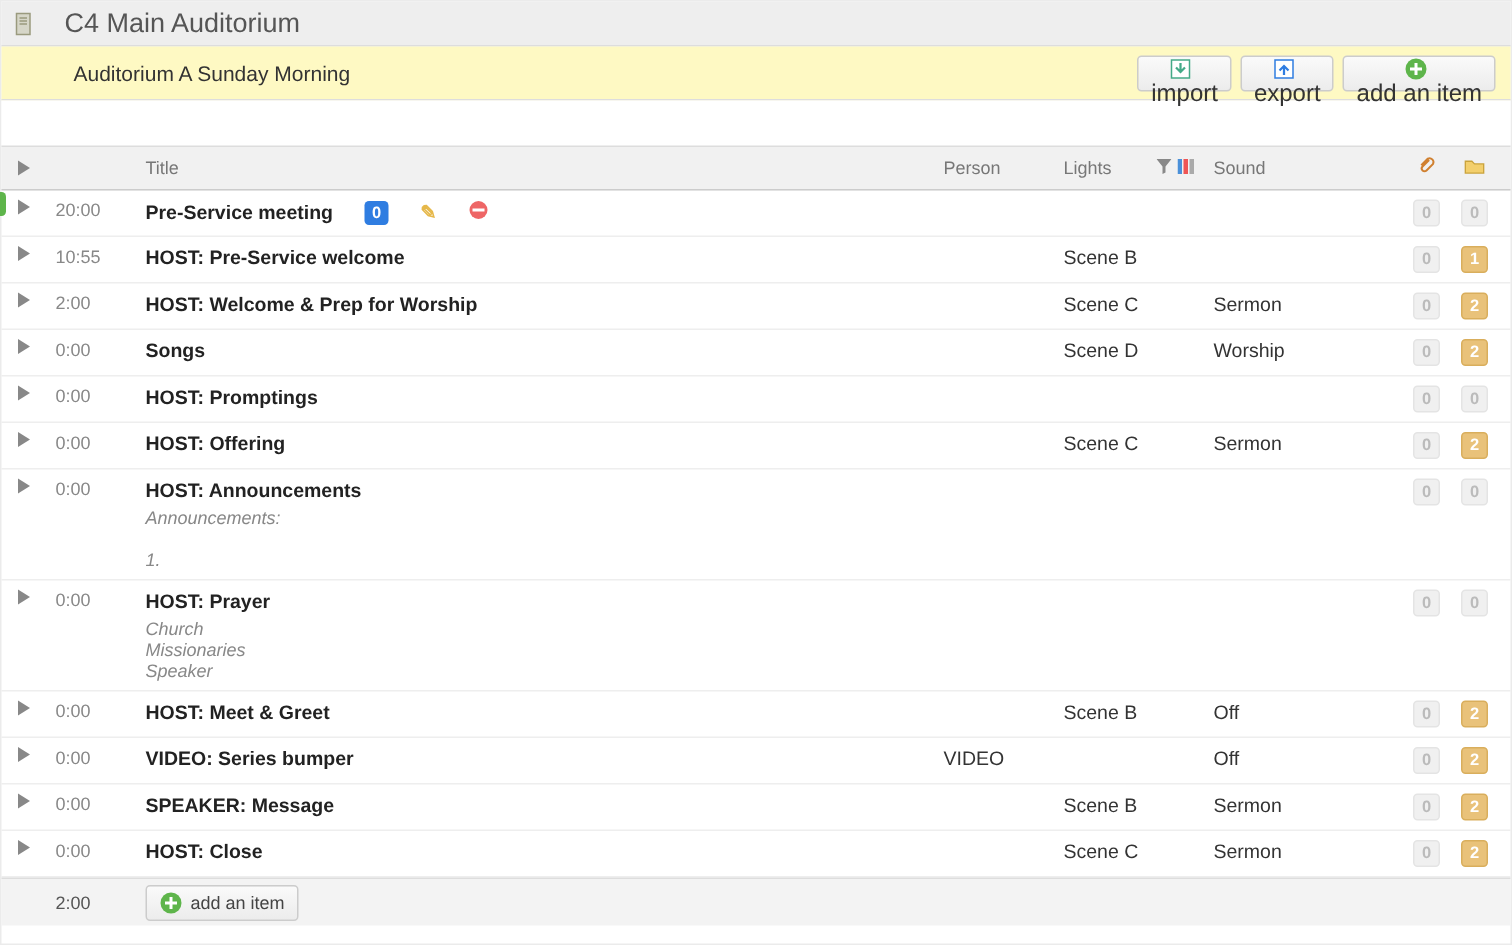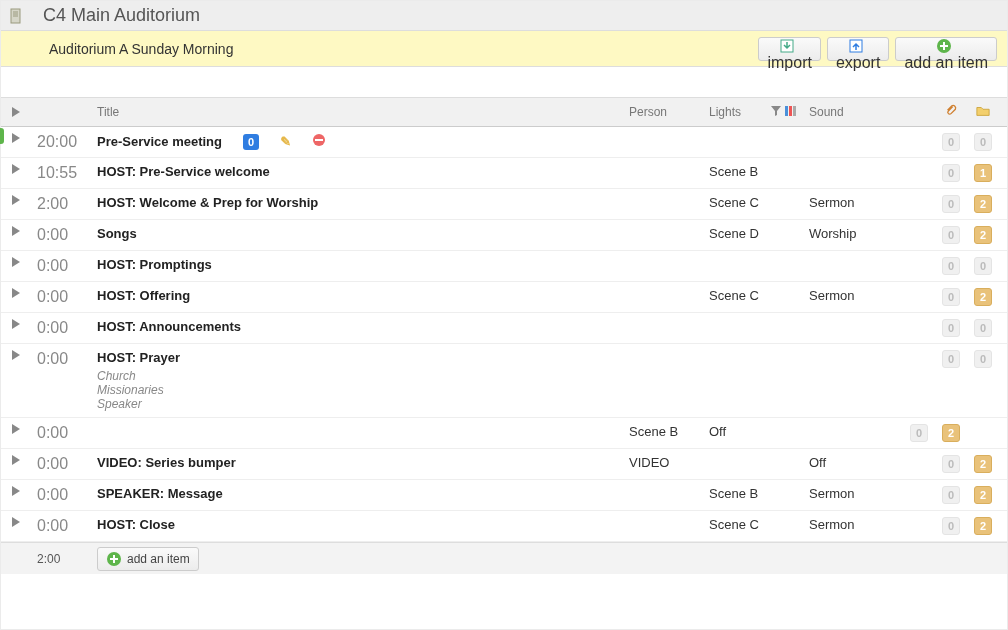--- a/index.html
+++ b/index.html
@@ -72,21 +72,21 @@
   }
   .header .cell { align-items: center; height: 28px; }
 
   .play { justify-content: center; align-items: center; }
   .triangle {
     width: 0; height: 0;
     border-left: 8px solid #888;
     border-top: 5px solid transparent;
     border-bottom: 5px solid transparent;
   }
-  .time-col { color: #888; font-size: 16px; }
+  .time-col { color: #888; font-size: 12px; }
   .title-col { flex-direction: column; align-items: flex-start; }
   .title-main { font-weight: 700; font-size: 13px; color: #222; display:flex; align-items:center; gap:21px;}
   .subtext { color: #888; font-style: italic; font-size: 12px; margin-top: 4px; white-space: pre-line; }
 
   .badge {
     display:inline-flex; align-items:center;
     padding: 0 5px; height:16px;
     border-radius: 3px;
     font-size: 11px;
     font-weight: 700;
@@ -366,20 +366,23 @@
         </div>
         <div class="row">
           <div class="cell play">
             <span class="triangle"></span>
           </div>
           <div class="cell time-col">0:00</div>
           <div class="cell title-col">
             <div class="title-main">
               <span>HOST: Announcements</span>
             </div>
+            <div class="subtext">Announcements:
+
+1.</div>
           </div>
           <div class="cell"></div>
           <div class="cell"></div>
           <div class="cell"></div>
           <div class="cell"></div>
           <div class="cell" style="justify-content: center;">
             <span class="count-badge cnt-gray">0</span>
           </div>
           <div class="cell" style="justify-content: center;">
             <span class="count-badge cnt-gray">0</span>
@@ -407,20 +410,25 @@
           </div>
           <div class="cell" style="justify-content: center;">
             <span class="count-badge cnt-gray">0</span>
           </div>
         </div>
         <div class="row">
           <div class="cell play">
             <span class="triangle"></span>
           </div>
           <div class="cell time-col">0:00</div>
+          <div class="cell title-col">
+            <div class="title-main">
+              <span>HOST: Meet &amp; Greet</span>
+            </div>
+          </div>
           <div class="cell"></div>
           <div class="cell">Scene B</div>
           <div class="cell">Off</div>
           <div class="cell"></div>
           <div class="cell" style="justify-content: center;">
             <span class="count-badge cnt-gray">0</span>
           </div>
           <div class="cell" style="justify-content: center;">
             <span class="count-badge cnt-amber">2</span>
           </div>

